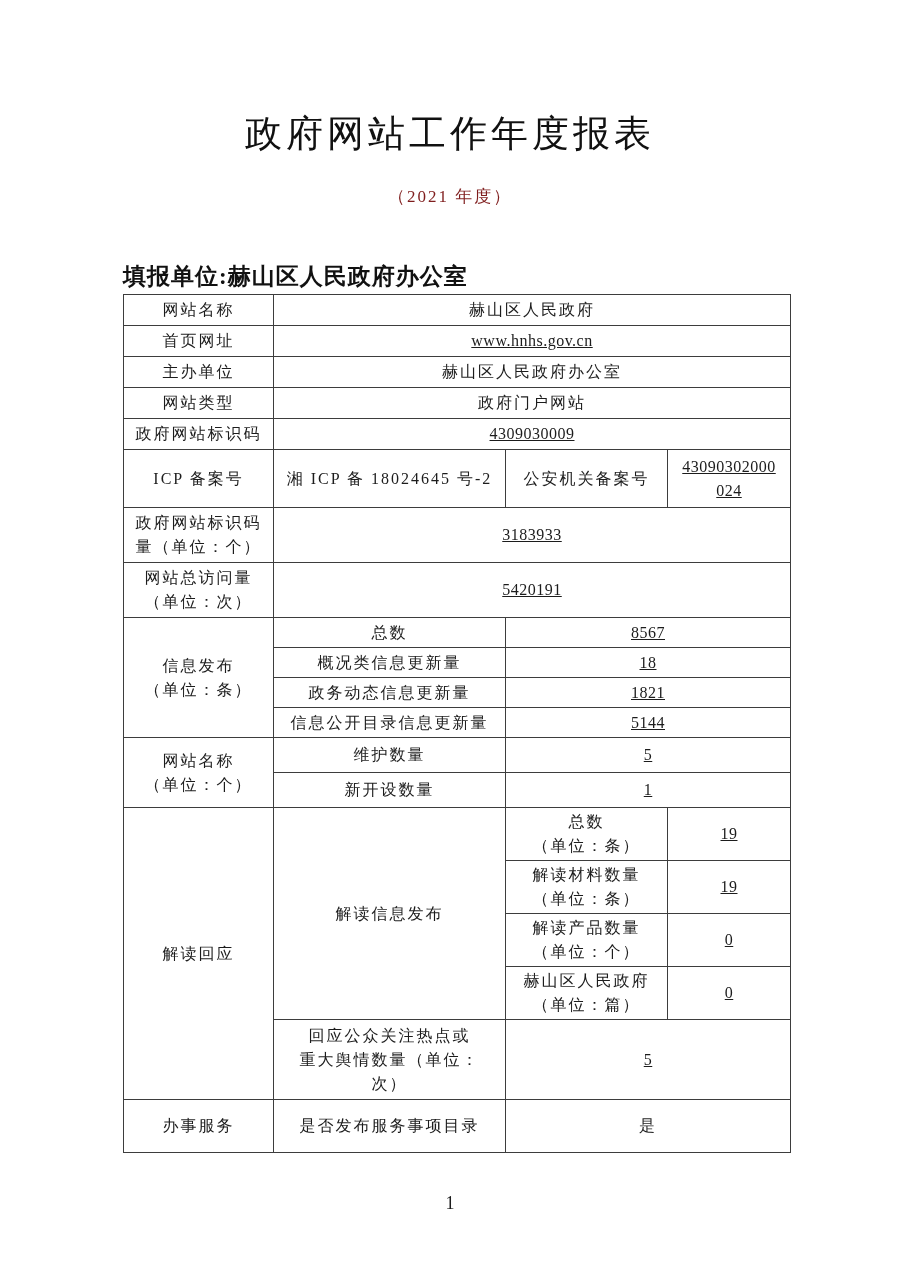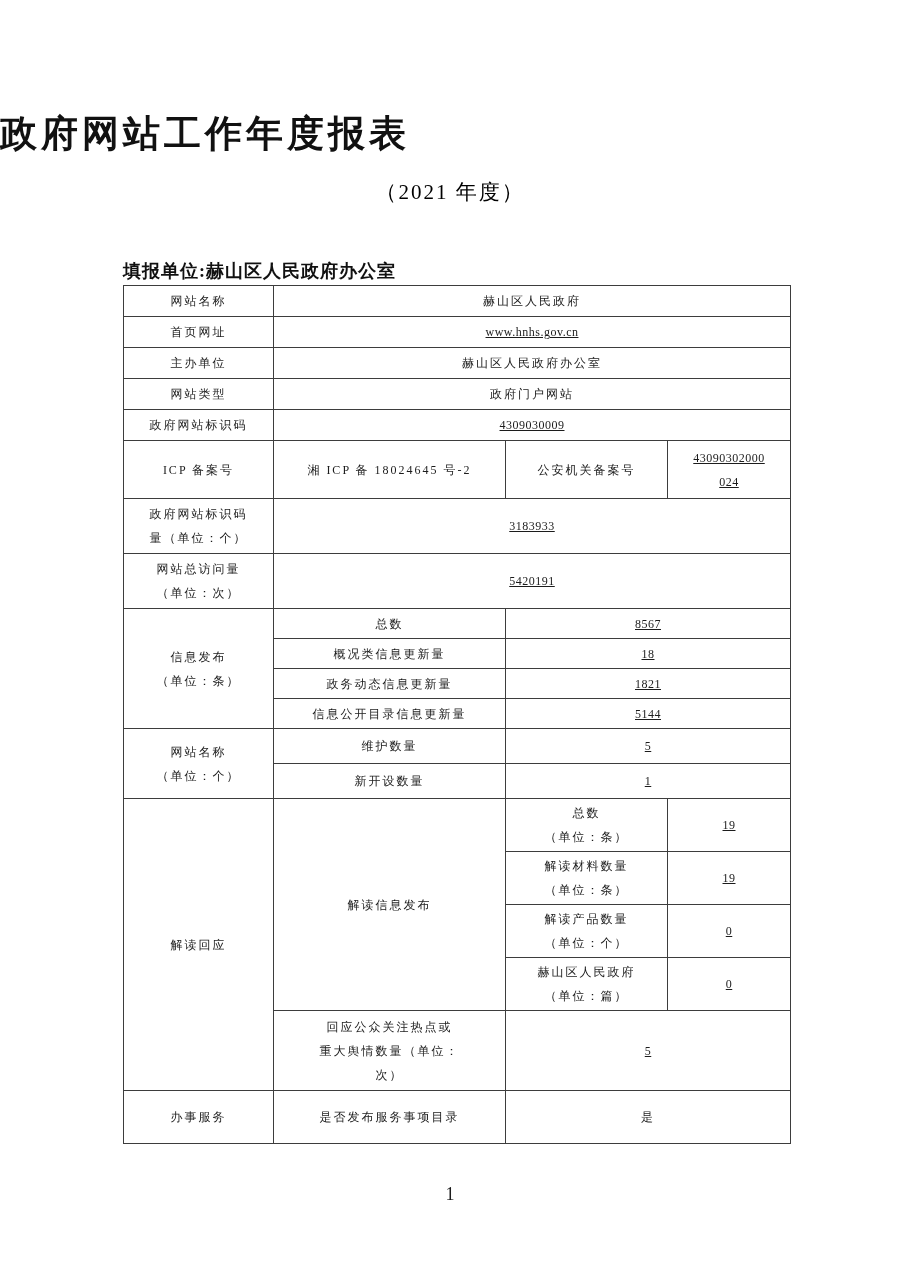--- a/index.html
+++ b/index.html
@@ -7,52 +7,53 @@
   body {
     width: 900px;
     height: 1272px;
     position: relative;
     font-family: "Liberation Serif", serif;
     color: #1c1c1c;
     overflow: hidden;
   }
   .doc-title {
     margin-top: 112px;
+    text-align: center;
     font-family: "Liberation Sans", sans-serif;
-    font-weight: bold;
+    font-weight: normal;
     font-size: 37px;
     letter-spacing: 4px;
     color: #111;
     line-height: 1.2;
   }
   .doc-subtitle {
-    margin-top: 22px;
+    margin-top: 29px;
     text-align: center;
-    font-size: 21px;
+    font-size: 17px;
     letter-spacing: 2px;
-    color: #000000;
+    color: #7f1d1d;
   }
   .filing-unit {
     margin: 53px 0 2px 123px;
     font-weight: bold;
-    font-size: 18px;
+    font-size: 23px;
     letter-spacing: 1px;
     color: #111;
   }
   table.report-table {
     margin-left: 123px;
     width: 667px;
     border-collapse: collapse;
     table-layout: fixed;
   }
   table.report-table td {
     border: 1px solid #3d3d3d;
     text-align: center;
     vertical-align: middle;
-    font-size: 12px;
+    font-size: 16px;
     line-height: 24px;
     white-space: pre-line;
     padding: 2px 3px;
     color: #1c1c1c;
   }
   td.lbl { letter-spacing: 2px; }
   td.val { letter-spacing: 0.5px; font-size: 17px; text-decoration: underline; }
   td.bottom-anchored { vertical-align: bottom; padding-bottom: 6px; }
   tr.h31 { height: 31px; }
   tr.h58 { height: 58px; }

